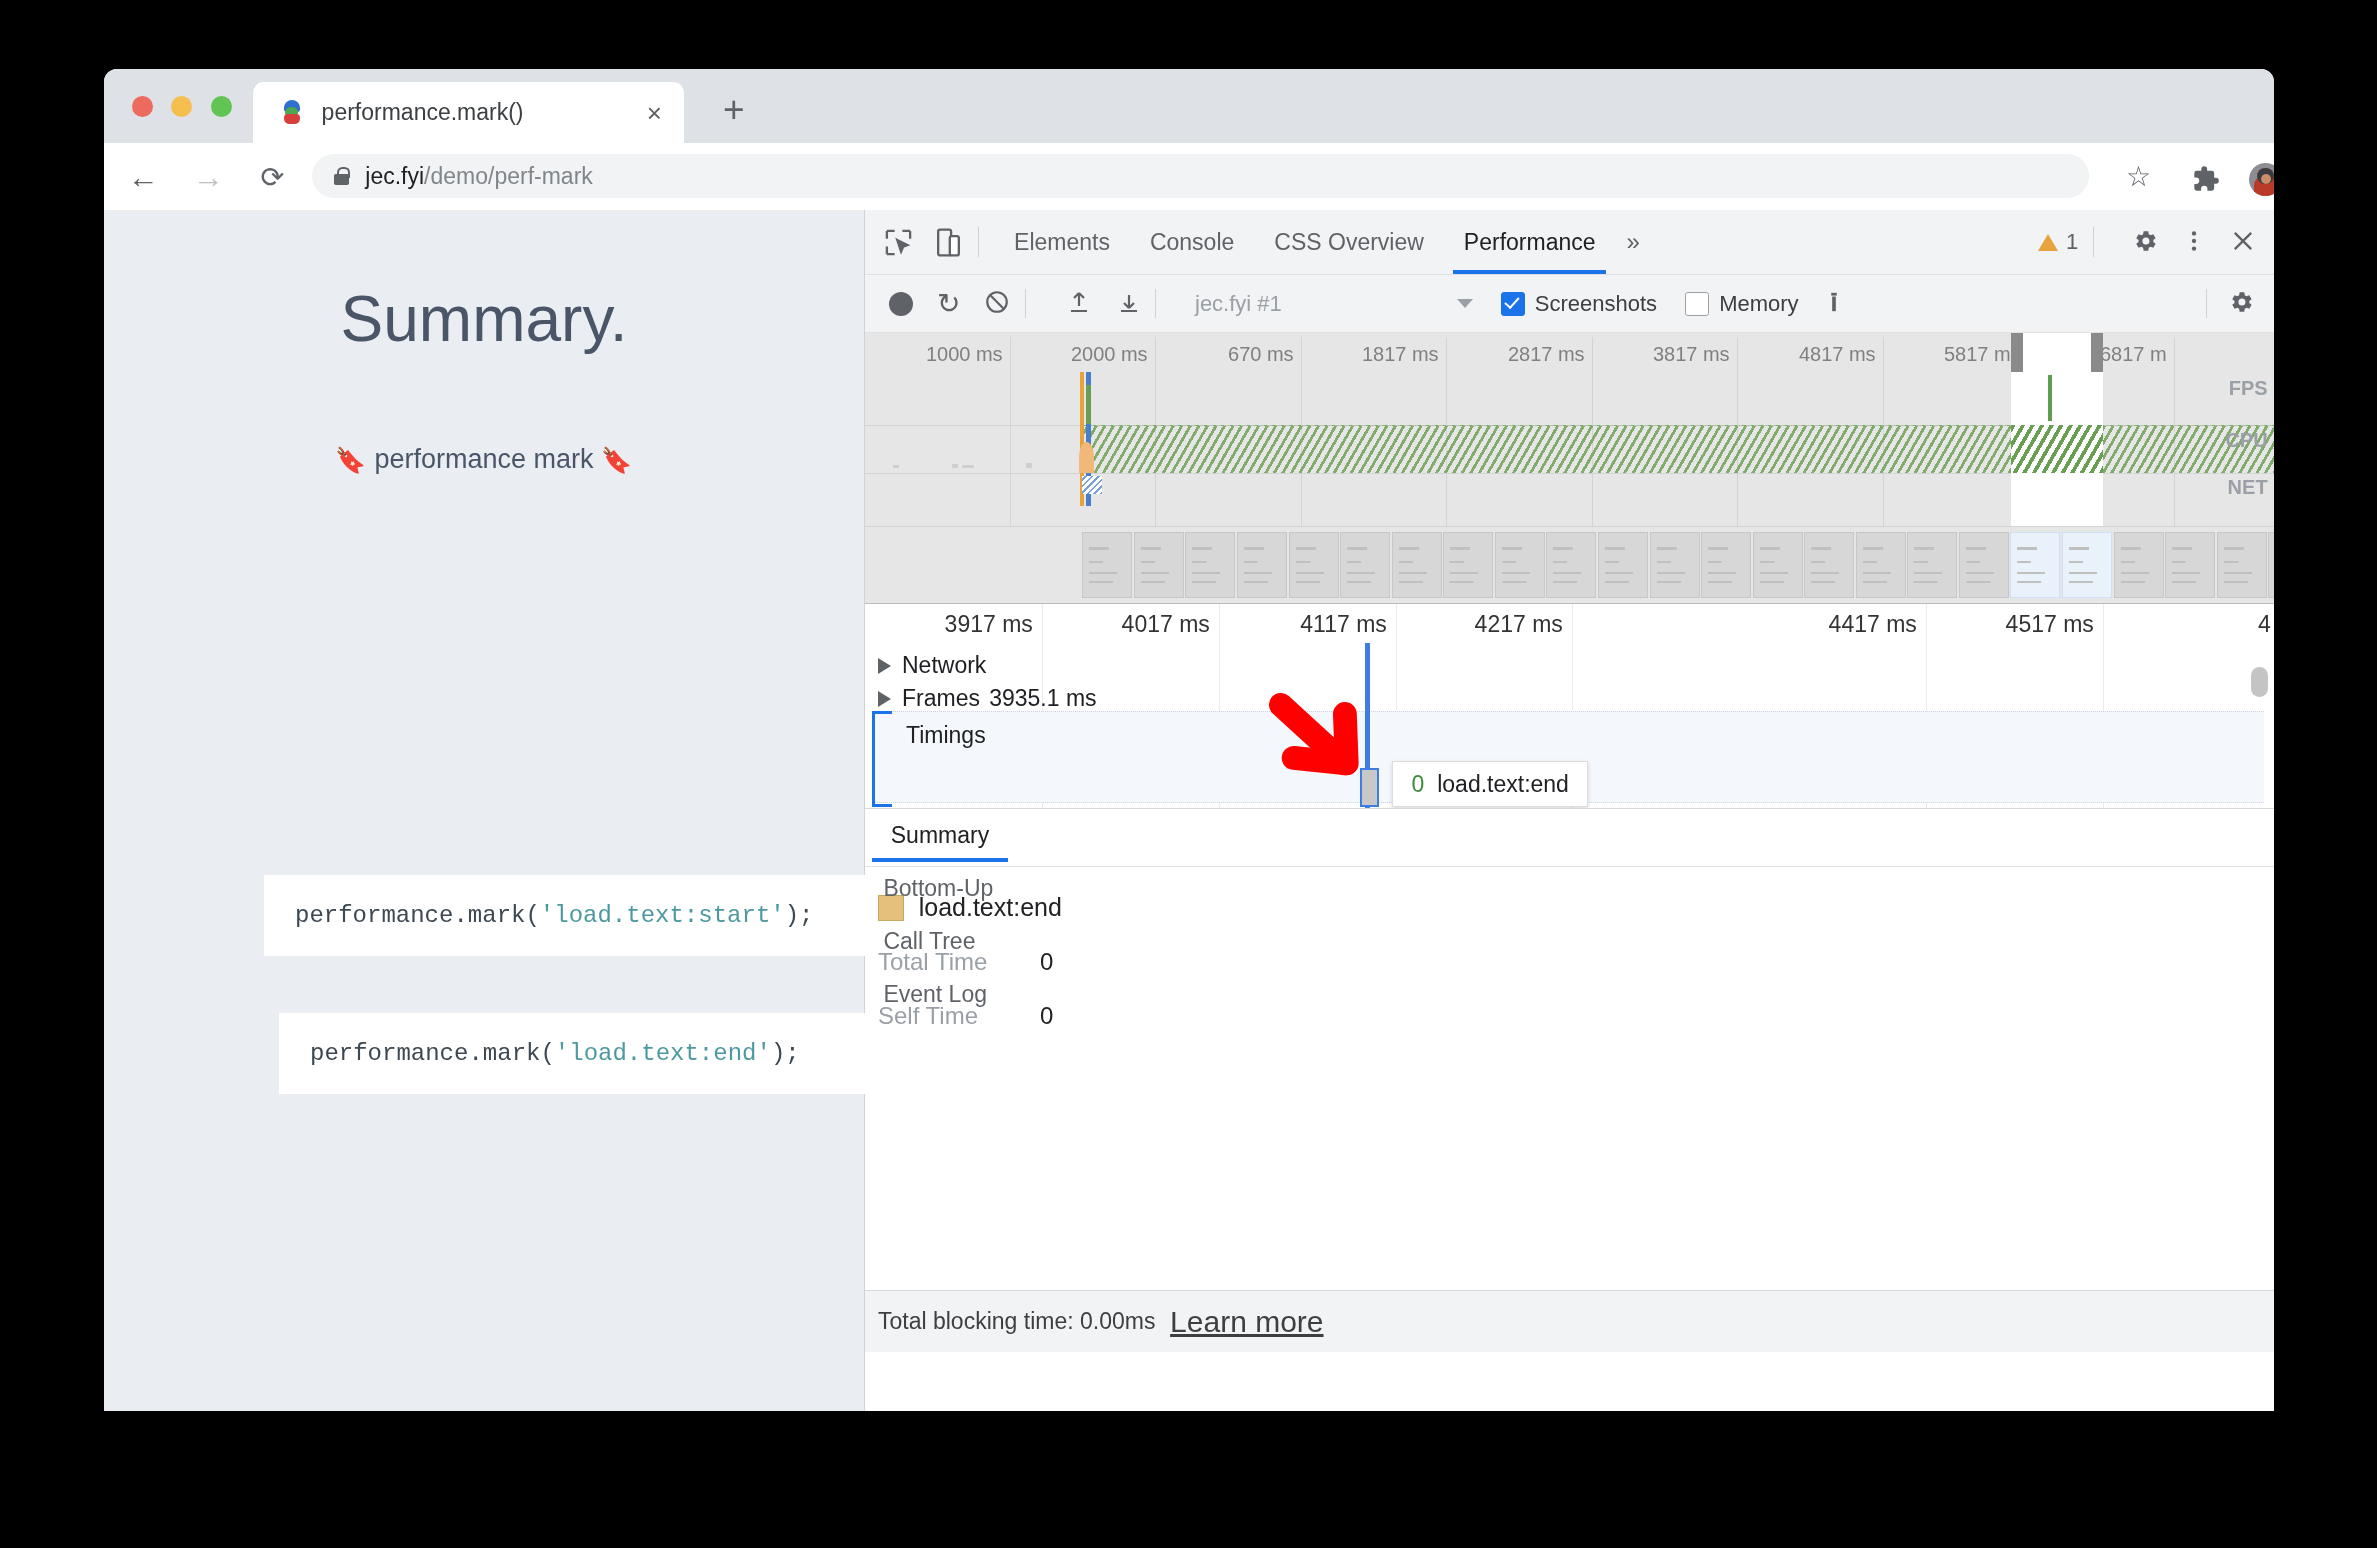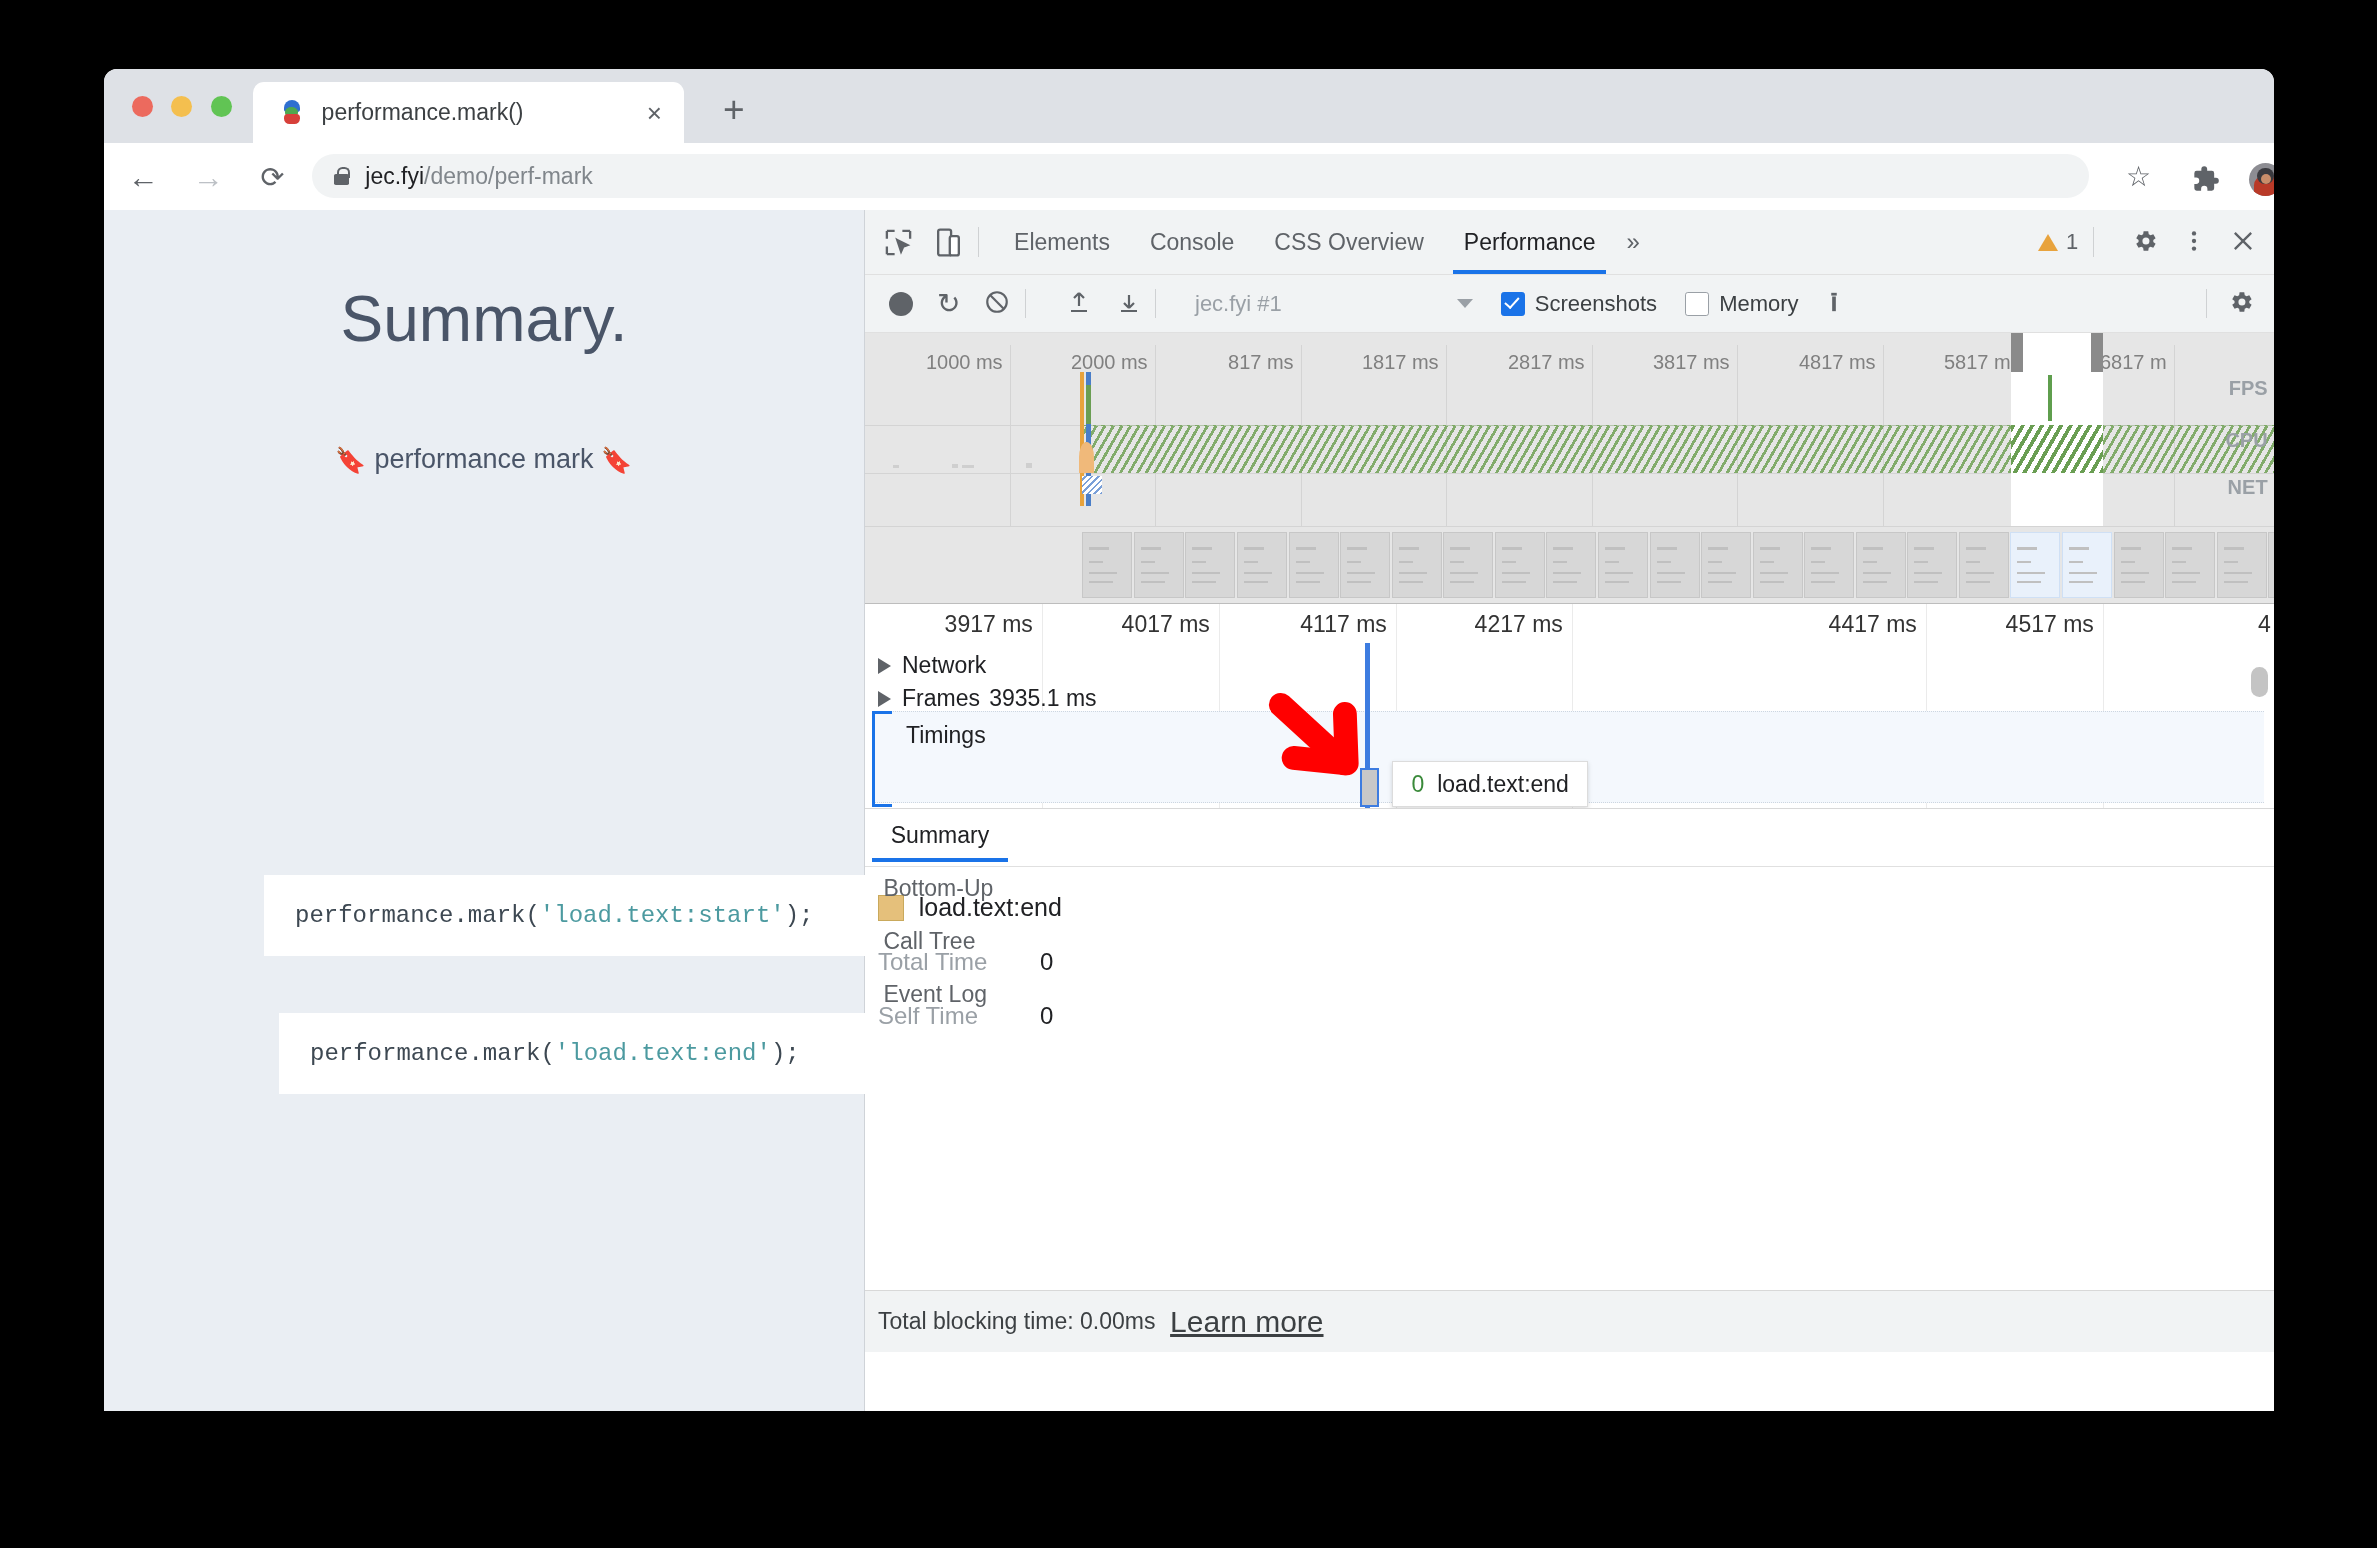--- a/index.html
+++ b/index.html
@@ -244,21 +244,21 @@
     transform: rotate(42deg);
   }
   .cblabel { font-size: 22px; color: #3c4043; margin-left: 10px; white-space: nowrap; }
   #trash-icon { margin-left: 24px; color: #5f6368; }
   #dt-recordbar-right { position: absolute; right: 20px; top: 13px; display: flex; align-items: center; }
   #dt-recordbar-right .dt-sep { margin: 0 20px 0 0; }
 
   
   #overview { position: relative; height: 193px; background: #e6e6e6; overflow: hidden; }
   .ov-tick {
-    position: absolute; top: 12px; height: 193px;
+    position: absolute; top: 4px; height: 193px;
     border-right: 0.9px solid #d4d4d4;
   }
   .ov-tick span {
     position: absolute; right: 7.4px; top: 6.4px;
     font-size: 20px; color: #808080; white-space: nowrap;
   }
   #ov-fps-band {
     position: absolute; left: 0; top: 39px; width: 100%; height: 53px;
     border-bottom: 0.9px solid #d4d4d4;
   }
@@ -599,21 +599,21 @@
     </div>
 
     <div id="overview">
       <div class="ov-tick" style="left:0;width:145px">
           <span>1000 ms</span>
         </div>
       <div class="ov-tick" style="left:145px;width:145px">
           <span>2000 ms</span>
         </div>
       <div class="ov-tick" style="left:291px;width:145px">
-          <span>817 ms</span>
+          <span>670 ms</span>
         </div>
       <div class="ov-tick" style="left:436px;width:145px">
           <span>1817 ms</span>
         </div>
       <div class="ov-tick" style="left:582px;width:145px">
           <span>2817 ms</span>
         </div>
       <div class="ov-tick" style="left:727px;width:145px">
           <span>3817 ms</span>
         </div>

